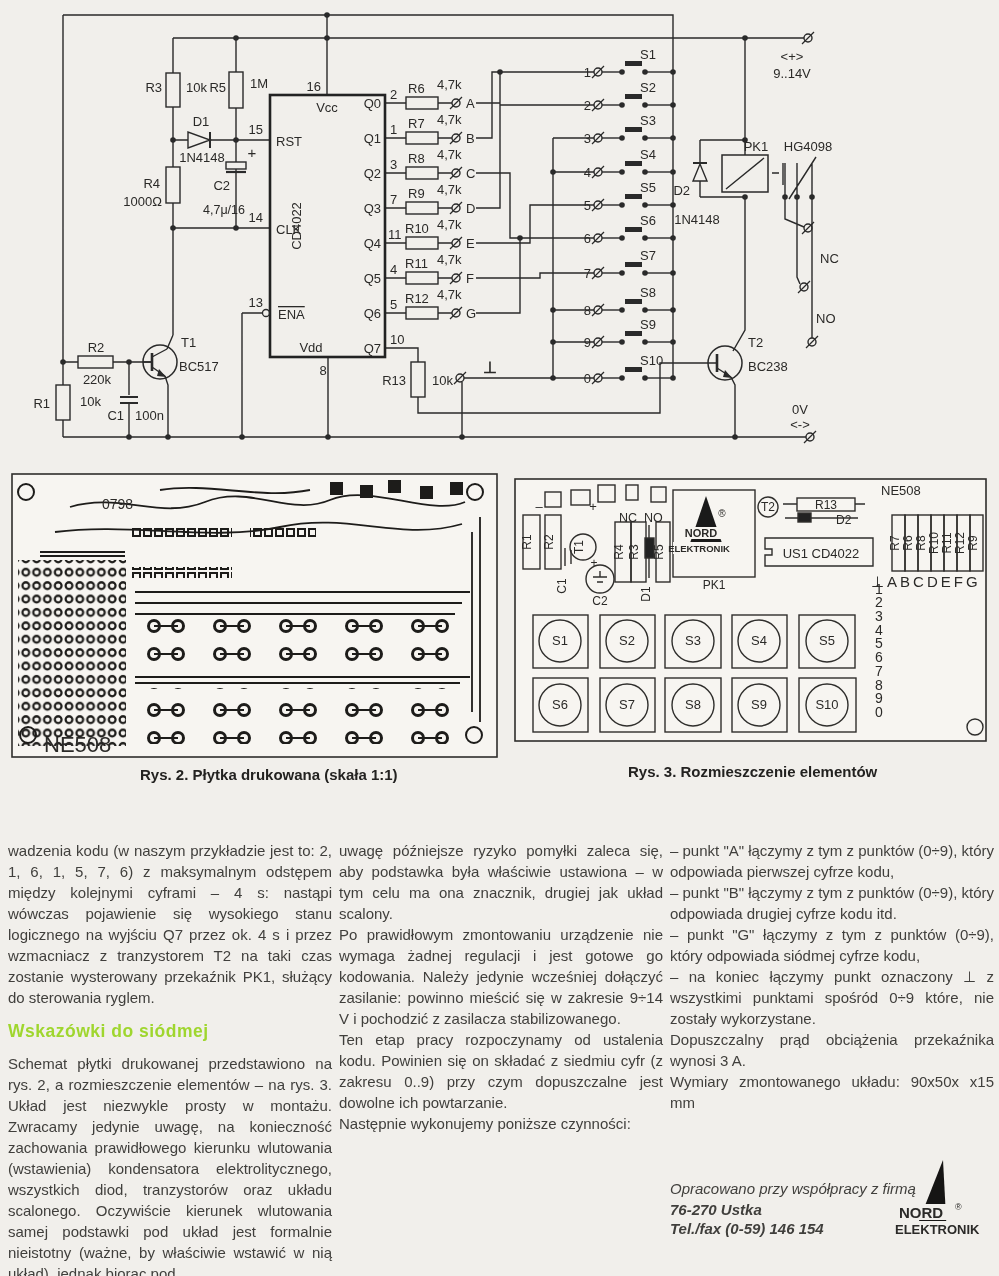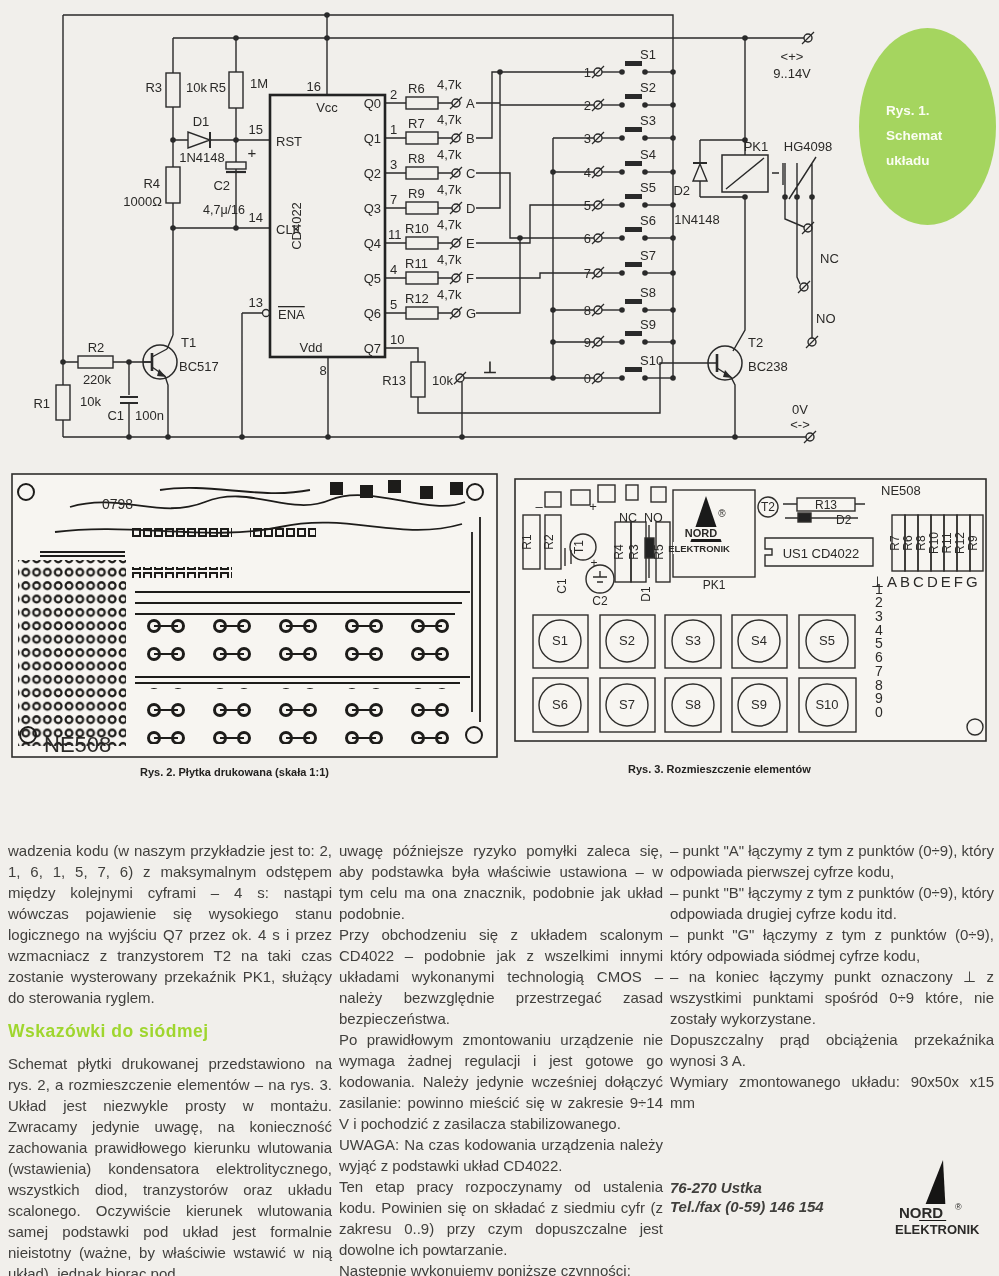--- a/index.html
+++ b/index.html
@@ -6,21 +6,21 @@
   .page{position:relative;width:999px;height:1276px;background:#f1efeb;overflow:hidden;
         font-family:"Liberation Sans",sans-serif;color:#3b3a38;}
   svg text{font-family:"Liberation Sans",sans-serif;fill:#2b2a28;}
   .fig1{position:absolute;left:0;top:0;}
   .fig2{position:absolute;left:10px;top:472px;}
   .fig3{position:absolute;left:513px;top:474px;}
   .badge{position:absolute;left:859px;top:28px;width:137px;height:197px;border-radius:50%;
          background:#a5d55f;}
   .badge div{position:relative;left:27px;font-weight:bold;font-size:13.5px;line-height:25px;color:#fbfdf3;}
   .badge div:first-child{margin-top:70px;}
-  .cap{position:absolute;font-weight:bold;font-size:11px;color:#232220;}
+  .cap{position:absolute;font-weight:bold;font-size:15px;color:#232220;}
   .cap2{left:140px;top:766px;}
   .cap3{left:628px;top:763px;}
   .col{position:absolute;top:840px;width:324px;font-size:15px;line-height:21px;text-align:justify;color:#403f3c;}
   .col p{margin:0;}
   .col1{left:8px;}
   .col2{left:339px;}
   .col3{left:670px;}
   .col h2{font-size:17.5px;line-height:20px;color:#9fd62e;margin:13px 0 12px 0;font-weight:bold;letter-spacing:.5px;}
   .credits{margin-top:66px;font-style:italic;}
   .credits .intro{font-weight:normal;}
@@ -296,25 +296,20 @@
         <text x="816" y="323" font-size="13" text-anchor="start">NO</text>
         <text x="748" y="347" font-size="13" text-anchor="start">T2</text>
         <text x="748" y="371" font-size="13" text-anchor="start">BC238</text>
         <text x="792" y="61" font-size="13" text-anchor="middle">&lt;+&gt;</text>
         <text x="792" y="78" font-size="13" text-anchor="middle">9..14V</text>
         <text x="800" y="414" font-size="13" text-anchor="middle">0V</text>
         <text x="800" y="429" font-size="13" text-anchor="middle">&lt;-&gt;</text>
       </g>
   </svg>
 
-  <div class="badge">
-    <div>Rys. 1.</div>
-    <div>Schemat</div>
-    <div>układu</div>
-  </div>
 
   <svg class="fig2" width="489" height="287" viewBox="0 0 489 287">
     <defs>
       <pattern id="padgrid" width="10.8" height="13.4" patternUnits="userSpaceOnUse">
         <circle cx="5" cy="6.5" r="3.4" fill="none" stroke="#1d1c1a" stroke-width="2.2"></circle>
       </pattern>
       <pattern id="padpair" width="66" height="28" patternUnits="userSpaceOnUse">
         <line x1="12" y1="14" x2="36" y2="14" stroke="#1d1c1a" stroke-width="2"></line>
         <circle cx="12" cy="14" r="5.5" fill="none" stroke="#1d1c1a" stroke-width="3"></circle>
         <circle cx="36" cy="14" r="5.5" fill="none" stroke="#1d1c1a" stroke-width="3"></circle>
@@ -481,38 +476,37 @@
   <div class="cap cap2">Rys. 2. Płytka drukowana (skała 1:1)</div>
   <div class="cap cap3">Rys. 3. Rozmieszczenie elementów</div>
 
   <div class="col col1">
     <p>wadzenia kodu (w naszym przykładzie jest to: 2, 1, 6, 1, 5, 7, 6) z maksymalnym odstępem między kolejnymi cyframi – 4 s: nastąpi wówczas pojawienie się wysokiego stanu logicznego na wyjściu Q7 przez ok. 4 s i przez wzmacniacz z tranzystorem T2 na taki czas zostanie wysterowany przekaźnik PK1, służący do sterowania ryglem.</p>
     <h2>Wskazówki do siódmej</h2>
     <p>Schemat płytki drukowanej przedstawiono na rys. 2, a rozmieszczenie elementów – na rys. 3. Układ jest niezwykle prosty w montażu. Zwracamy jedynie uwagę, na konieczność zachowania prawidłowego kierunku wlutowania (wstawienia) kondensatora elektrolitycznego, wszystkich diod, tranzystorów oraz układu scalonego. Oczywiście kierunek wlutowania samej podstawki pod układ jest formalnie nieistotny (ważne, by właściwie wstawić w nią układ), jednak biorąc pod</p>
   </div>
 
   <div class="col col2">
-      <p>uwagę późniejsze ryzyko pomyłki zaleca się, aby podstawka była właściwie ustawiona – w tym celu ma ona znacznik, podobnie jak układ podobnie.</p>
-      <p>Przy obchodzeniu się z układem scalonym CD4022 – podobnie jak z wszelkimi innymi układami wykonanymi technologią CMOS – należy bezwzględnie przestrzegać zasad bezpieczeństwa.</p>
+      <p>uwagę późniejsze ryzyko pomyłki zaleca się, aby podstawka była właściwie ustawiona – w tym celu ma ona znacznik, drugiej jak układ scalony.</p>
       <p>Po prawidłowym zmontowaniu urządzenie nie wymaga żadnej regulacji i jest gotowe go kodowania. Należy jedynie wcześniej dołączyć zasilanie: powinno mieścić się w zakresie 9÷14 V i pochodzić z zasilacza stabilizowanego.</p>
-      <p>UWAGA: Na czas kodowania urządzenia należy wyjąć z podstawki układ CD4022.</p>
       <p>Ten etap pracy rozpoczynamy od ustalenia kodu. Powinien się on składać z siedmiu cyfr (z zakresu 0..9) przy czym dopuszczalne jest dowolne ich powtarzanie.</p>
       <p>Następnie wykonujemy poniższe czynności:</p>
     </div>
 
   <div class="col col3">
     <div>
         <p>– punkt "A" łączymy z tym z punktów (0÷9), który odpowiada pierwszej cyfrze kodu,</p>
         <p>– punkt "B" łączymy z tym z punktów (0÷9), który odpowiada drugiej cyfrze kodu itd.</p>
         <p>– punkt "G" łączymy z tym z punktów (0÷9), który odpowiada siódmej cyfrze kodu,</p>
         <p>– na koniec łączymy punkt oznaczony ⊥ z wszystkimi punktami spośród 0÷9 które, nie zostały wykorzystane.</p>
         <p>Dopuszczalny prąd obciążenia przekaźnika wynosi 3 A.</p>
         <p>Wymiary zmontowanego układu: 90x50x x15 mm</p>
       </div>
     <div class="credits">
+      <p class="intro">Opracowano przy współpracy z firmą</p>
       <div>
           <p>76-270 Ustka</p>
           <p>Tel./fax (0-59) 146 154</p>
         </div>
     </div>
   </div>
 
   <svg class="logo" width="90" height="92" viewBox="0 0 90 92">
     <polygon points="50,2 20,78 54,78" fill="#161514"></polygon>
     <rect x="2" y="46" width="62" height="16" fill="#f1efeb"></rect>

